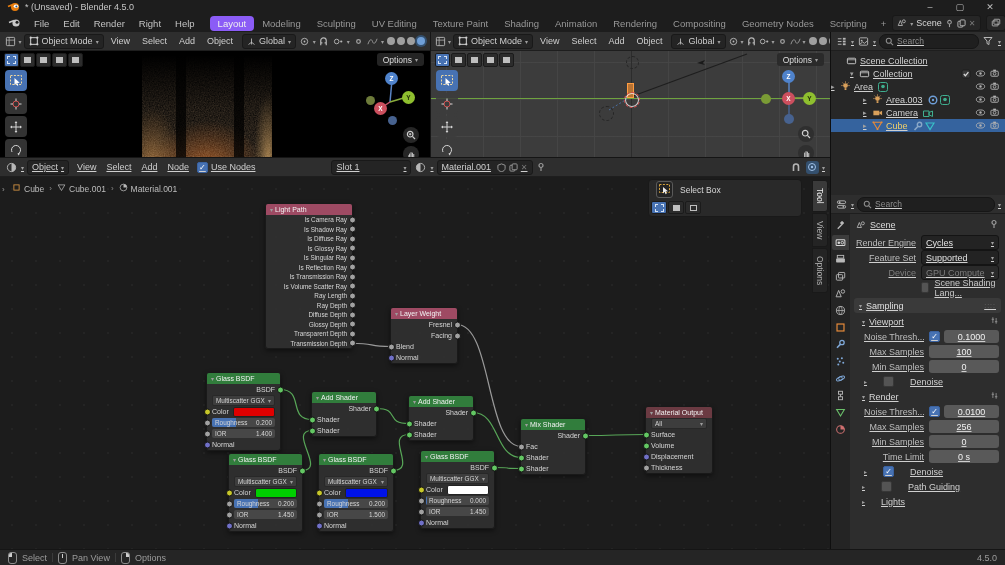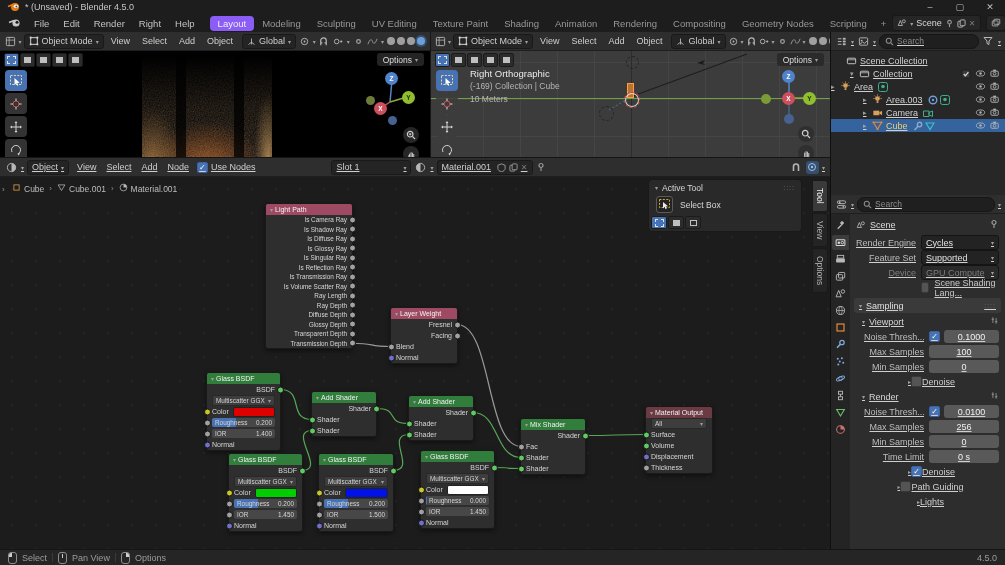--- a/index.html
+++ b/index.html
@@ -166,21 +166,21 @@
   .p-label{width:60px;text-align:right;margin-right:5px;color:#bdbdbd;white-space:nowrap;overflow:hidden;flex:none;}
   .p-label.dis{color:#7e7e7e;}
   .dropdown{flex:1;height:13px;background:#232323;border:1px solid #141414;border-radius:3px;
             display:flex;align-items:center;justify-content:space-between;padding:0 4px;color:#e3e3e3;}
   .dropdown.dis{color:#7d7d7d;background:#2a2a2a;}
   .valfield{flex:1;height:13px;background:#595959;border-radius:3px;display:flex;align-items:center;
             justify-content:center;color:#f1f1f1;}
   .panel-h{height:15px;background:#3a3a3a;border-radius:3px;display:flex;align-items:center;gap:4px;
            margin:4px -2px 2px;padding:0 5px;color:#e0e0e0;}
   .subpanel-h{height:13px;display:flex;align-items:center;gap:4px;margin:2px 0;padding-left:6px;color:#d7d7d7;}
-  .collapsed-row{height:13px;display:flex;align-items:center;gap:0;margin:2px 0;padding-left:6px;color:#cfcfcf;justify-content:center;}
+  .collapsed-row{height:13px;display:flex;align-items:center;gap:16px;margin:2px 0;padding-left:6px;color:#cfcfcf;}
   .preset{margin-left:auto;color:#9a9a9a;}
   .indent{padding-left:8px;}
   
   .statusbar{position:absolute;left:0;right:0;bottom:0;height:15px;background:#252525;
              border-top:1px solid #151515;display:flex;align-items:center;gap:5px;
              padding:0 8px;font-size:9px;color:#9b9b9b;}
   .mouse{width:7px;height:10px;border:1px solid #8d8d8d;border-radius:3px;position:relative;flex:none;}
   .mouse i{position:absolute;background:#cdcdcd;}
   .mouse.left i{left:0;top:0;width:3px;height:4px;border-radius:2px 0 0 0;}
   .mouse.middle i{left:2.5px;top:1px;width:1.5px;height:4px;}
@@ -487,25 +487,20 @@
               <span style="display: flex;">
                 <span class="shade-dot"></span>
                 <span class="shade-dot"></span>
                 <span class="shade-dot"></span>
               </span>
             </div>
           <div class="vp-canvas">
             <div class="grid-mid"></div>
             <div class="axis-vert"></div>
             <div class="axis-green"></div>
-            <div class="vp-label">
-              <div class="l1">Right Orthographic</div>
-              <div class="l2">(-169) Collection | Cube</div>
-              <div class="l3">10 Meters</div>
-            </div>
             <svg width="400" height="107" style="position:absolute;inset:0;">
               <line x1="202" y1="46" x2="316" y2="4" stroke="#1e1e1e" stroke-width="1.2"></line>
               <line x1="178" y1="60" x2="196" y2="49" stroke="#4a6ea0" stroke-width="1" stroke-dasharray="2 2"></line>
               <path d="M266 13 l8 -3 l-2 3 l2 2 z" fill="#1a1a1a"></path>
             </svg>
             <div class="light-ring" style="left:195px;top:6px;width:11px;height:11px;"></div>
             <div class="light-ring" style="left:168px;top:56px;width:13px;height:13px;"></div>
             <div class="cube-obj" style="left:196px;top:33px;width:5px;height:13px;"></div>
             <div class="cursor3d" style="left:193px;top:42px;"></div>
             <div class="mode-btns mb">
@@ -673,25 +668,20 @@
               <span style="display: flex; align-items: center; gap: 3px;">
                 <span><svg width="9" height="9" viewBox="0 0 12 12">
                     <circle cx="6" cy="6" r="4.5" fill="none" stroke="#b8b8b8"></circle>
                     <path d="M6 1.5 A4.5 4.5 0 0 1 10.5 6 L6 6 Z" fill="#b8b8b8"></path>
                   </svg></span>
                 <span>Material.001</span>
               </span>
             </div>
 
           <div class="atool">
-            <div class="atool-h">
-              <span class="chev">▾</span>
-              <span>Active Tool</span>
-              <span class="grip">::::</span>
-            </div>
             <div class="atool-row">
               <span class="atool-icon">
                 <svg width="11" height="11" viewBox="0 0 11 11">
                     <rect x="0.5" y="0.5" width="10" height="8" fill="none" stroke="#d8a43c" stroke-dasharray="2 1.4"></rect>
                     <path d="M4 3 L4 9.5 L5.6 7.8 L6.6 10.3 L7.7 9.8 L6.7 7.4 L9 7.2 Z" fill="#ededed"></path>
                   </svg>
               </span>
               <span>Select Box</span>
             </div>
             <div class="atool-modes">

